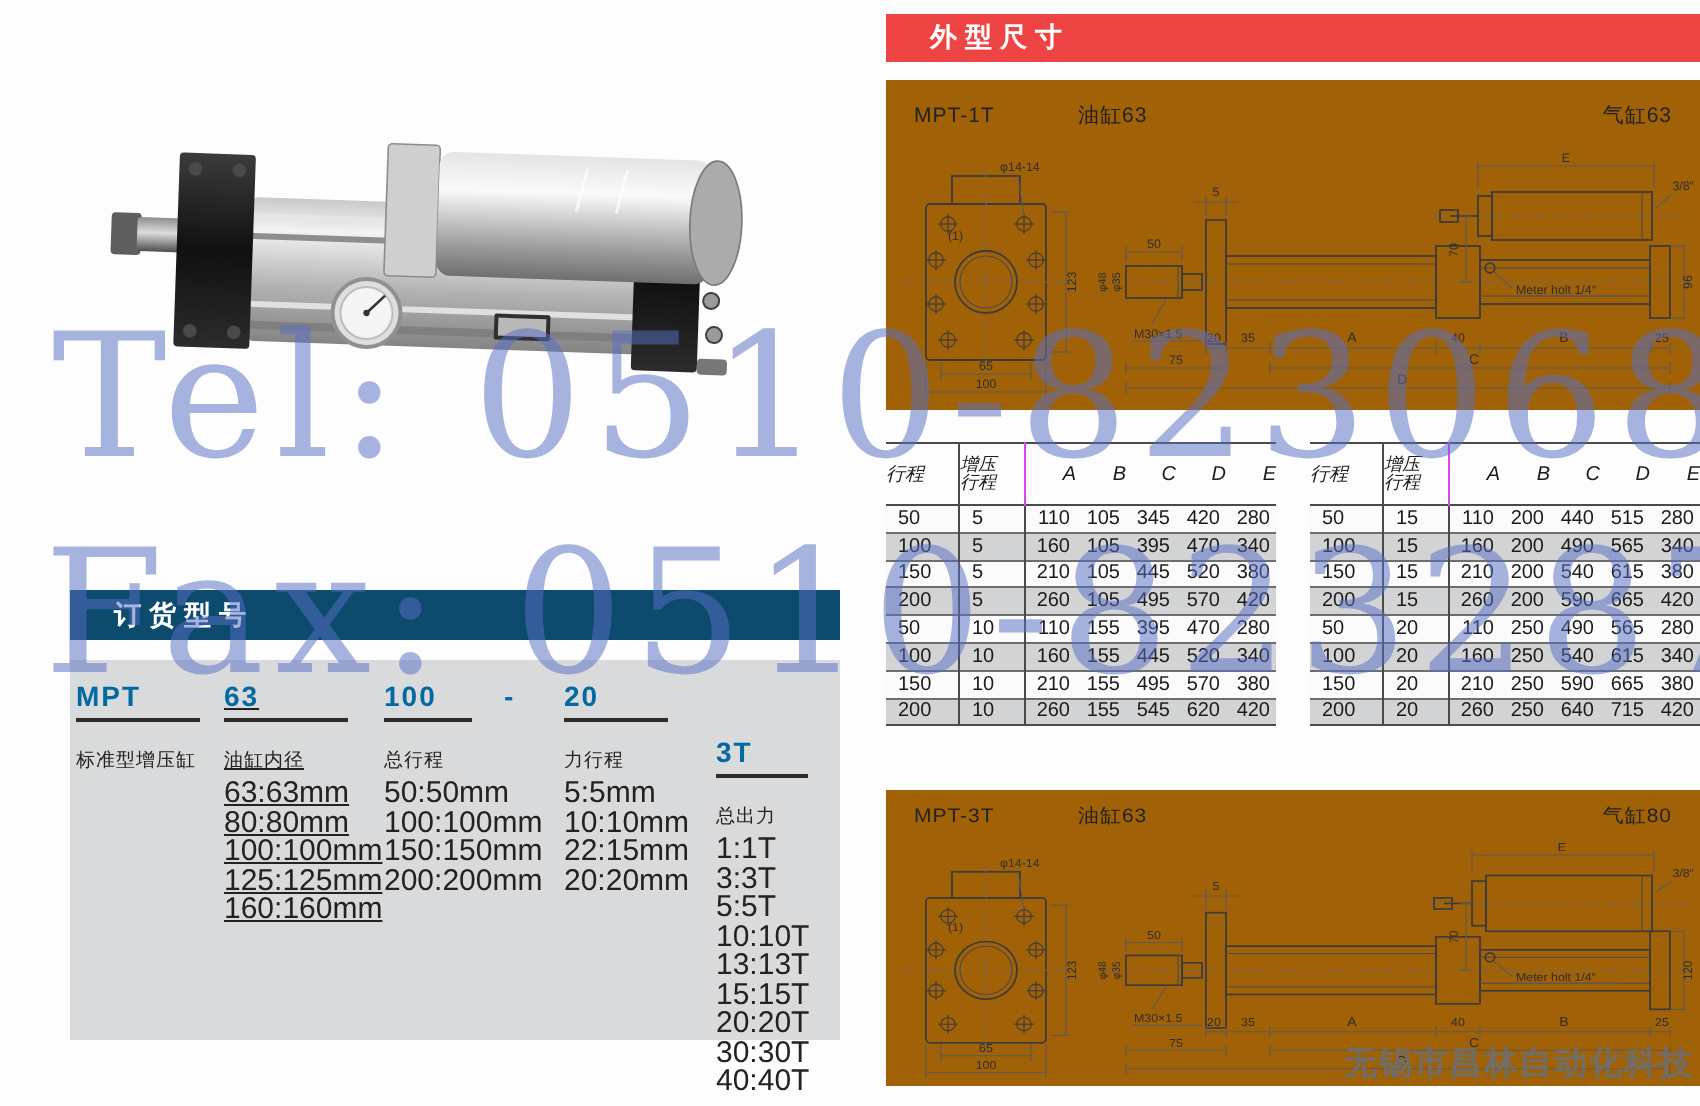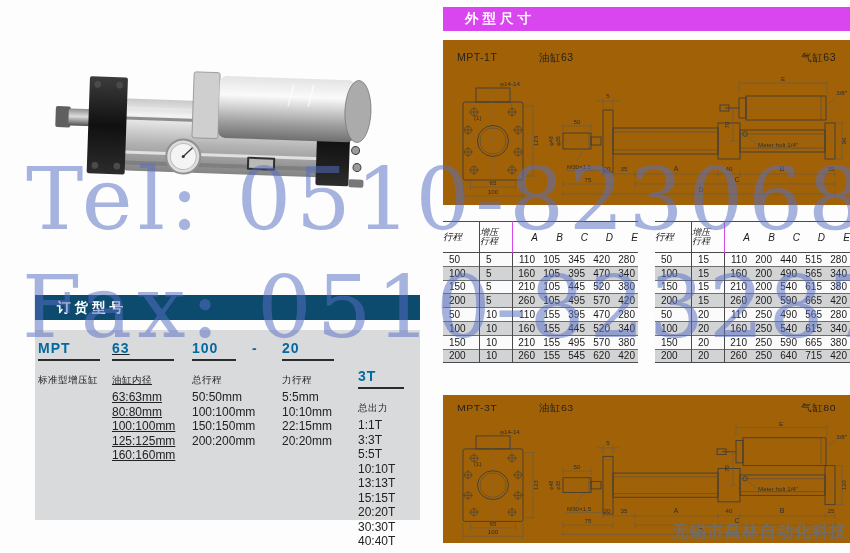--- a/index.html
+++ b/index.html
@@ -11,35 +11,35 @@
       font-size:86px;line-height:86px;letter-spacing:5px;white-space:nowrap;z-index:60;pointer-events:none;}
   .wm-tel{left:26px;top:156px;}
   .wm-fax{left:22px;top:264px;}
   .company-wm{position:absolute;left:655px;top:521px;width:192px;text-align:right;
       font-size:16.5px;font-weight:bold;color:rgba(110,110,110,0.92);letter-spacing:1px;z-index:55;}
 
   
   .bar{position:absolute;color:#fff;font-weight:bold;font-size:13.5px;letter-spacing:4px;
        padding-left:22px;box-sizing:border-box;}
   .order-bar{left:35px;top:295px;width:385px;height:25px;line-height:25px;background:#0c4a6e;}
-  .dims-bar{left:443px;top:7px;width:407px;height:24px;line-height:24px;background:#d946ef;}
+  .dims-bar{left:443px;top:7px;width:407px;height:24px;line-height:24px;background:#ef4444;}
 
   
   .photo{position:absolute;left:40px;top:26px;width:375px;height:228px;}
   .caption{position:absolute;left:40px;top:259px;width:375px;text-align:center;
            font-size:11px;letter-spacing:0.8px;color:#2a2a2a;}
 
   
   .order-panel{position:absolute;left:35px;top:330px;width:385px;height:190px;background:#d9dadb;}
   .ocol{position:absolute;top:10px;}
   .ocode{font-weight:bold;font-size:14px;letter-spacing:1px;
          border-bottom:2px solid #2b2b2b;padding-bottom:3px;color:#0369a1;}
   .ocode.nound{border-bottom:none;}
   .olabel{margin-top:13px;font-size:9.5px;color:#222;letter-spacing:0.5px;white-space:nowrap;}
-  .olist{margin-top:3px;font-size:12px;line-height:14.5px;color:#222;white-space:nowrap;}
+  .olist{margin-top:3px;font-size:15px;line-height:14.5px;color:#222;white-space:nowrap;}
 
   
   .panel{position:absolute;left:443px;width:407px;background:#a16207;}
   .p1{top:40px;height:165px;}
   .p2{top:395px;height:148px;}
   .diag{display:block;}
   .diag .ln{stroke:#3c3c3c;stroke-width:0.9;fill:none;}
   .diag .thin{stroke:#4a4a4a;stroke-width:0.55;fill:none;}
   .diag .dim{stroke:#5a5a5a;stroke-width:0.55;fill:none;}
   .diag .dash{stroke:#6a6a6a;stroke-width:0.5;fill:none;stroke-dasharray:6 2.5 1.5 2.5;}

